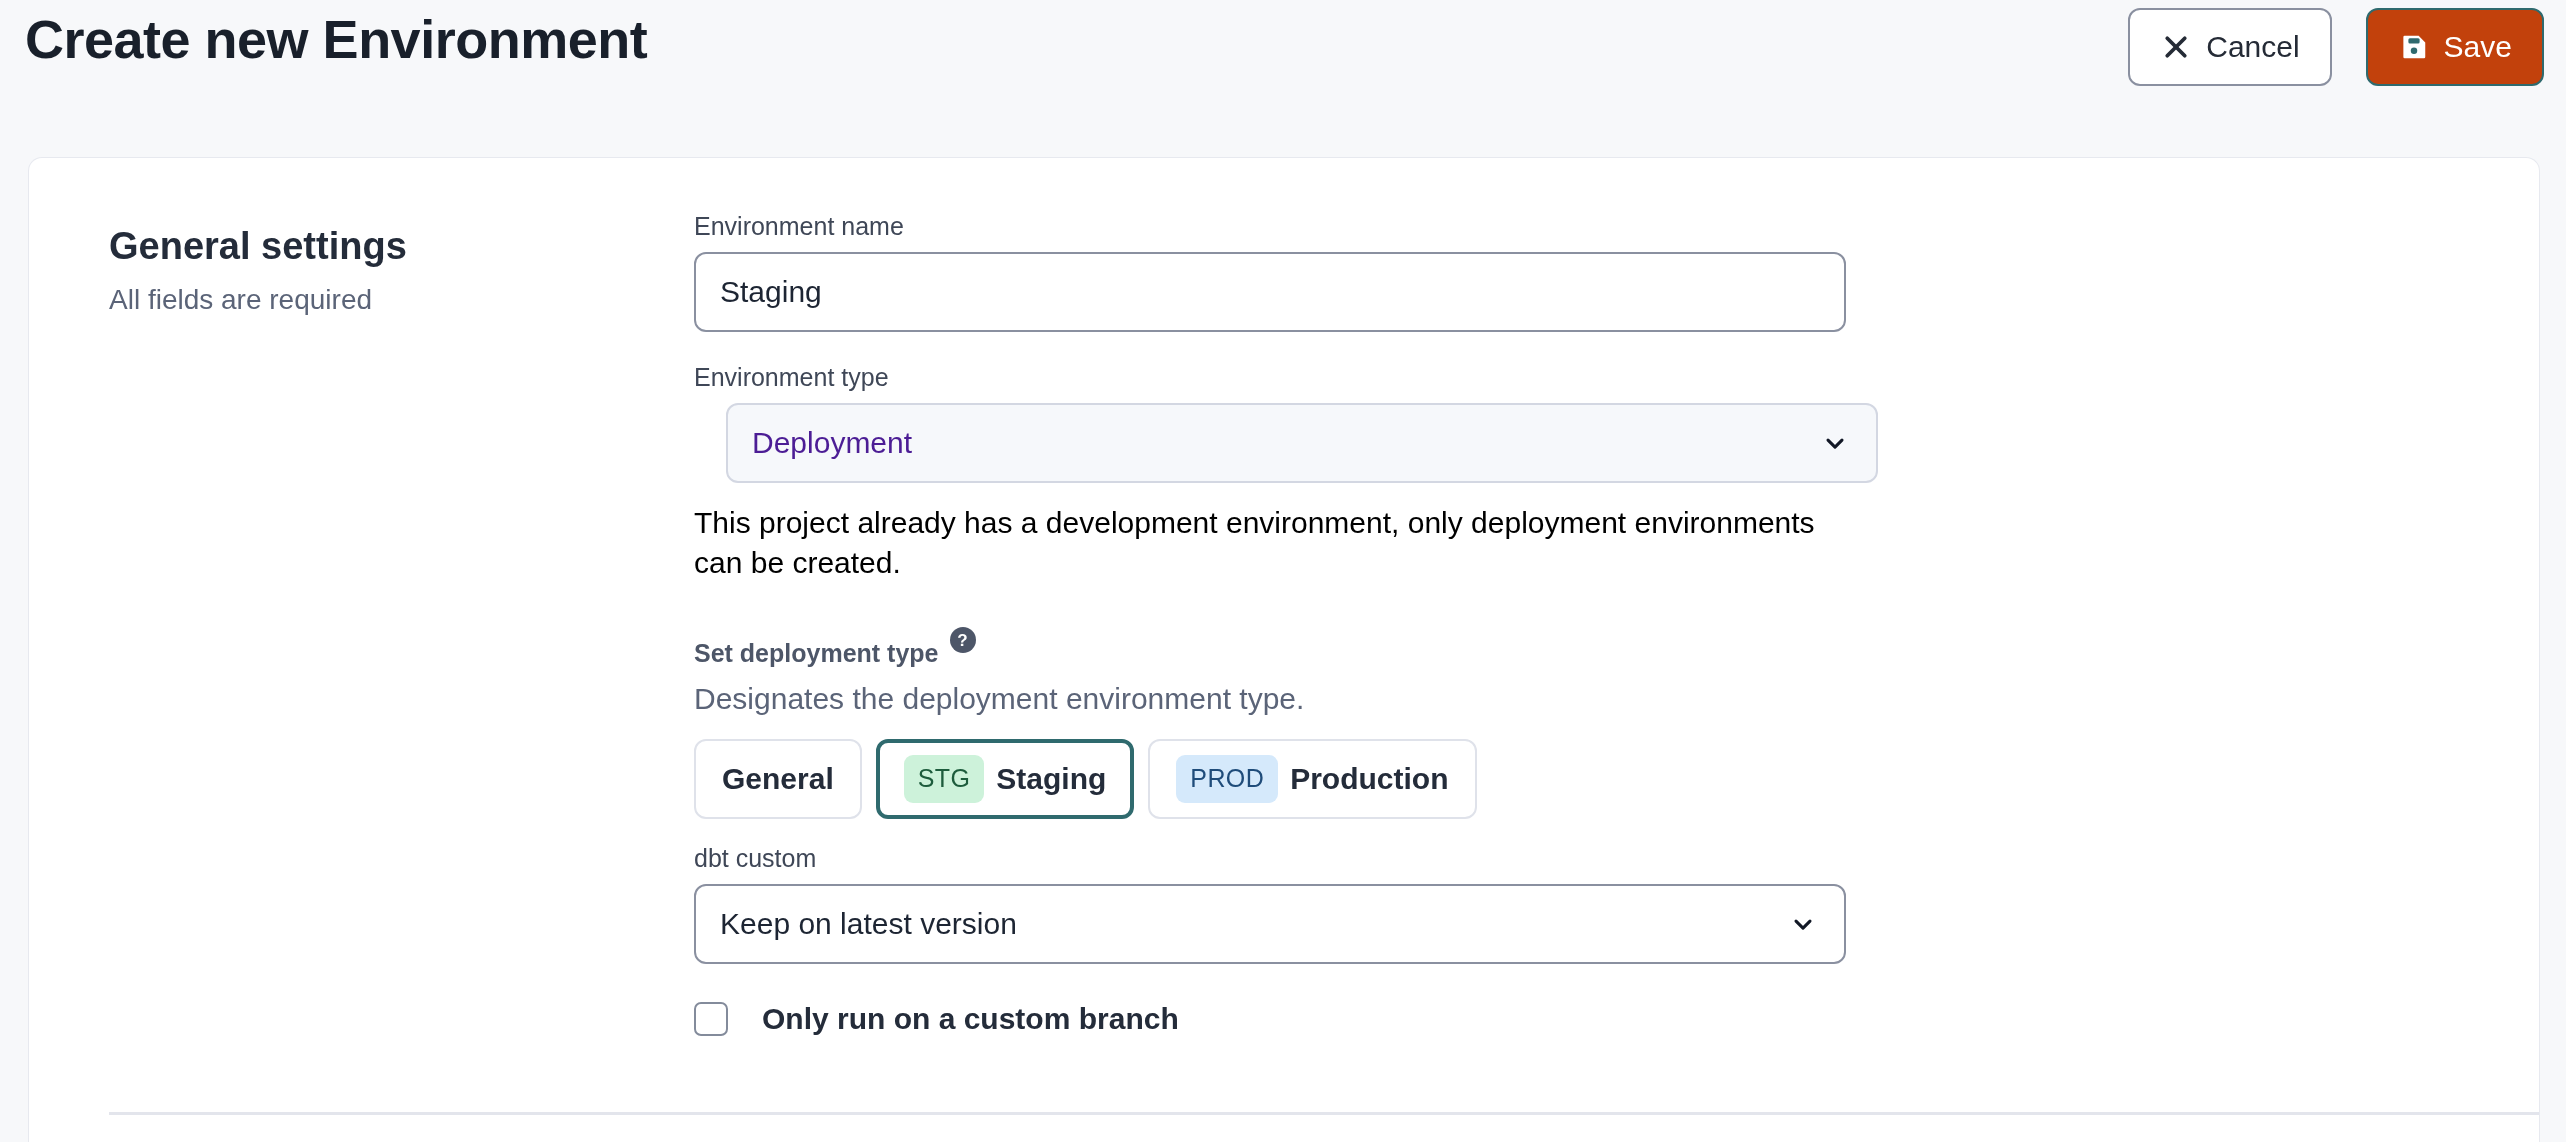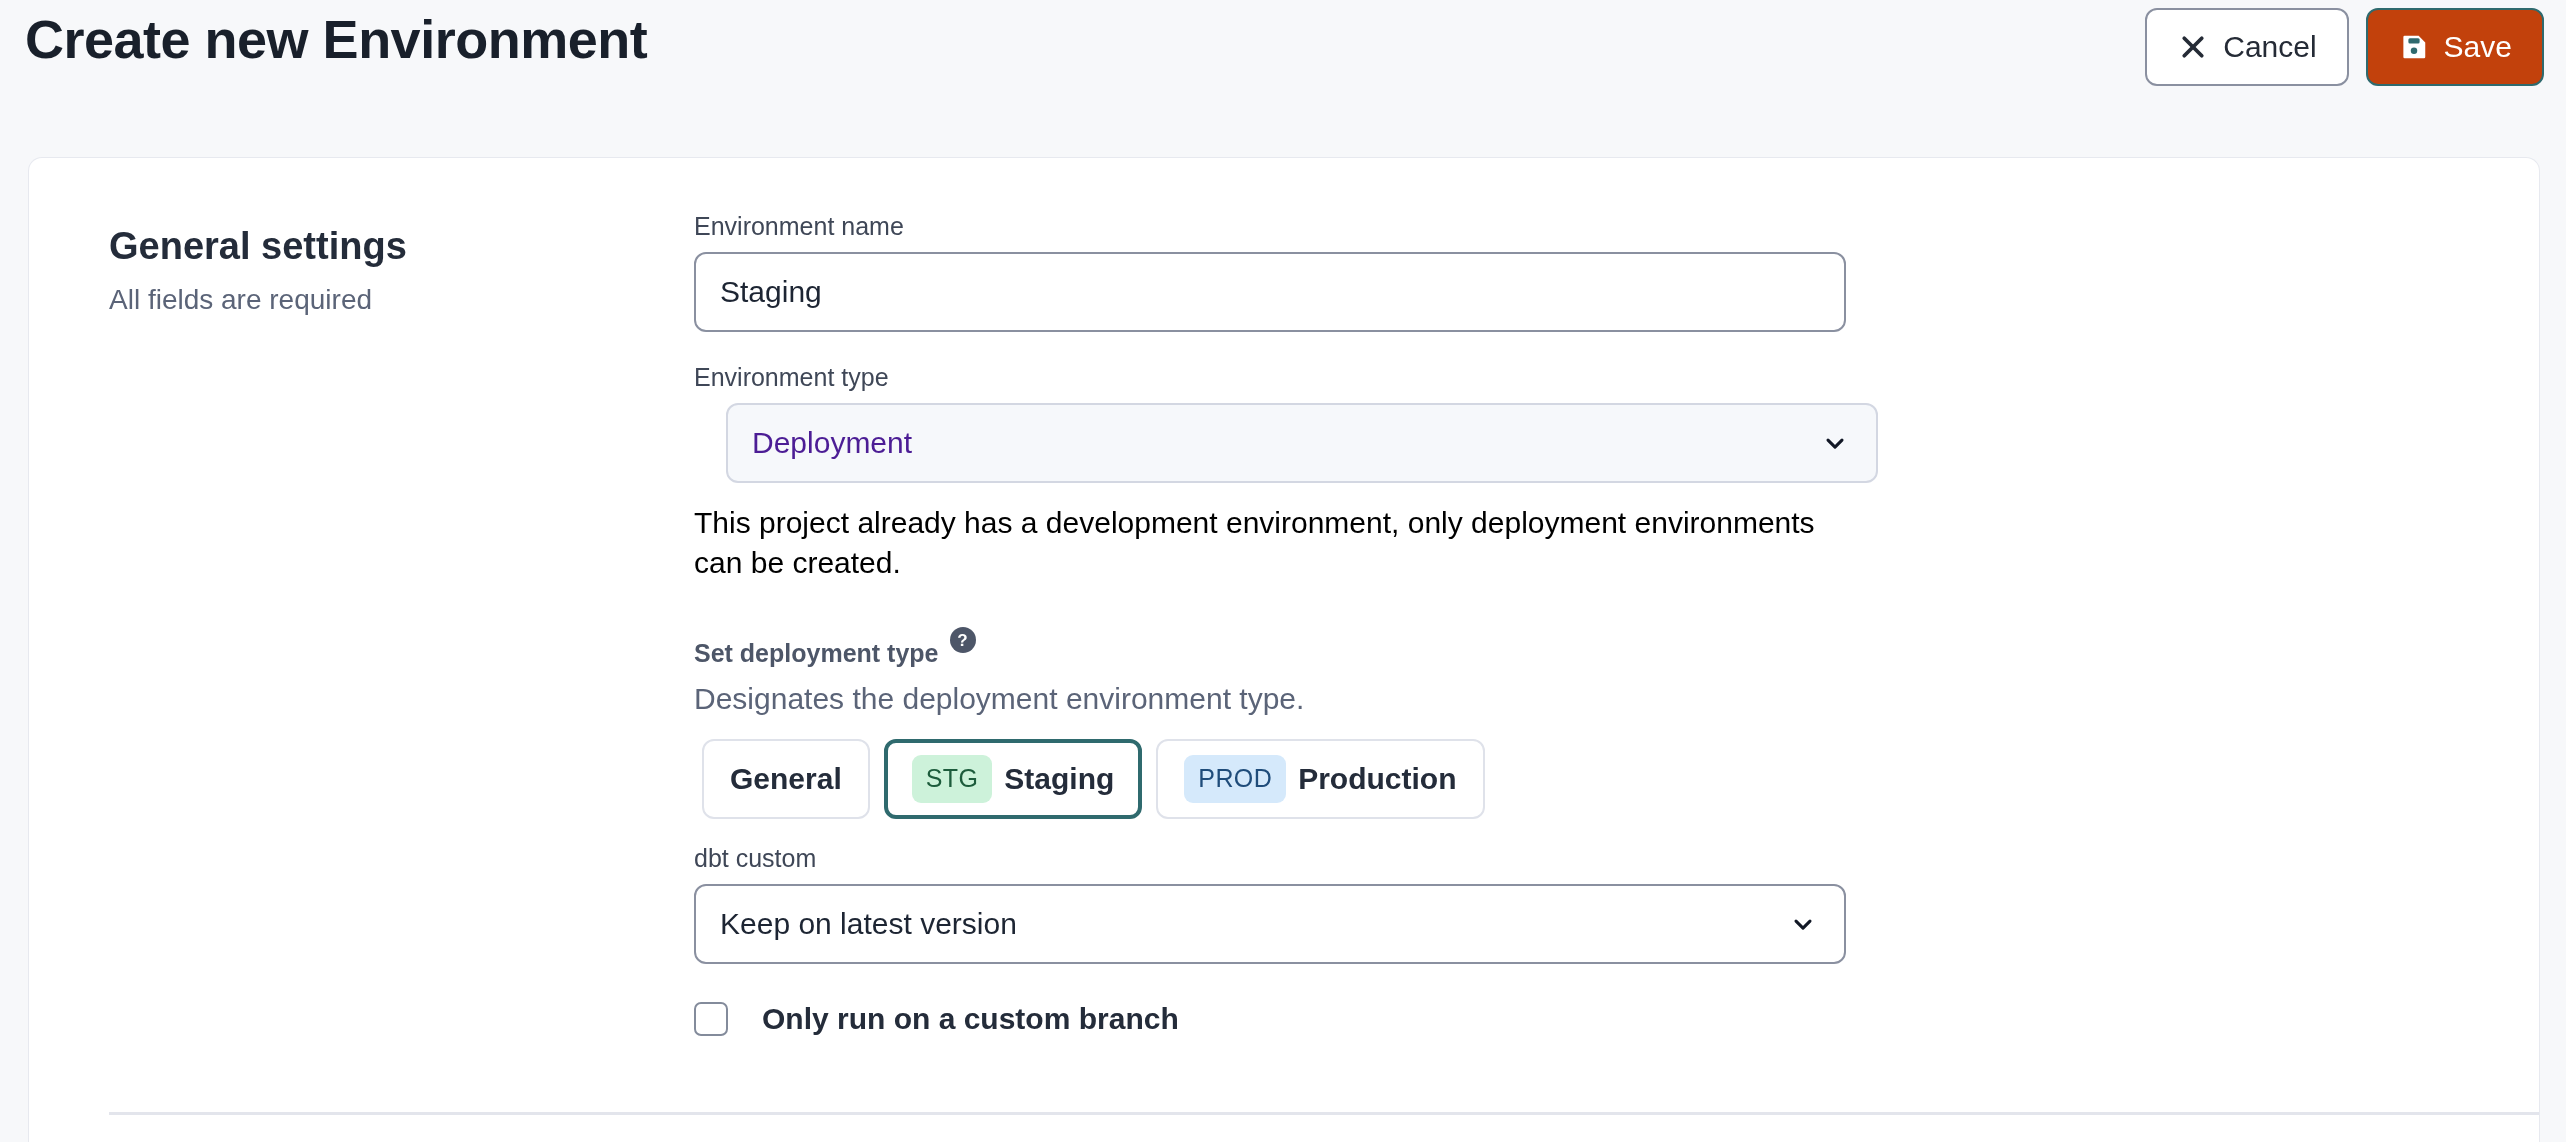--- a/index.html
+++ b/index.html
@@ -28,21 +28,21 @@
     color: #19202b;
     letter-spacing: -0.5px;
     line-height: 1;
     margin-top: 12px;
     white-space: nowrap;
   }
 
   .header-actions {
     display: flex;
     align-items: center;
-    gap: 17px;
+    gap: 34px;
     margin-top: 8px;
   }
 
   .btn {
     display: inline-flex;
     align-items: center;
     gap: 14px;
     height: 78px;
     padding: 0 30px;
     border-radius: 12px;
@@ -215,21 +215,20 @@
     margin-top: 13px;
     line-height: 1.2;
   }
 
   
   .option-row {
     display: flex;
     align-items: flex-start;
     gap: 14px;
     margin-top: 22px;
-    margin-left: 8px;
   }
 
   .option {
     display: inline-flex;
     align-items: center;
     gap: 12px;
     height: 80px;
     padding: 0 26px;
     border: 2px solid #dfe2ea;
     border-radius: 12px;

